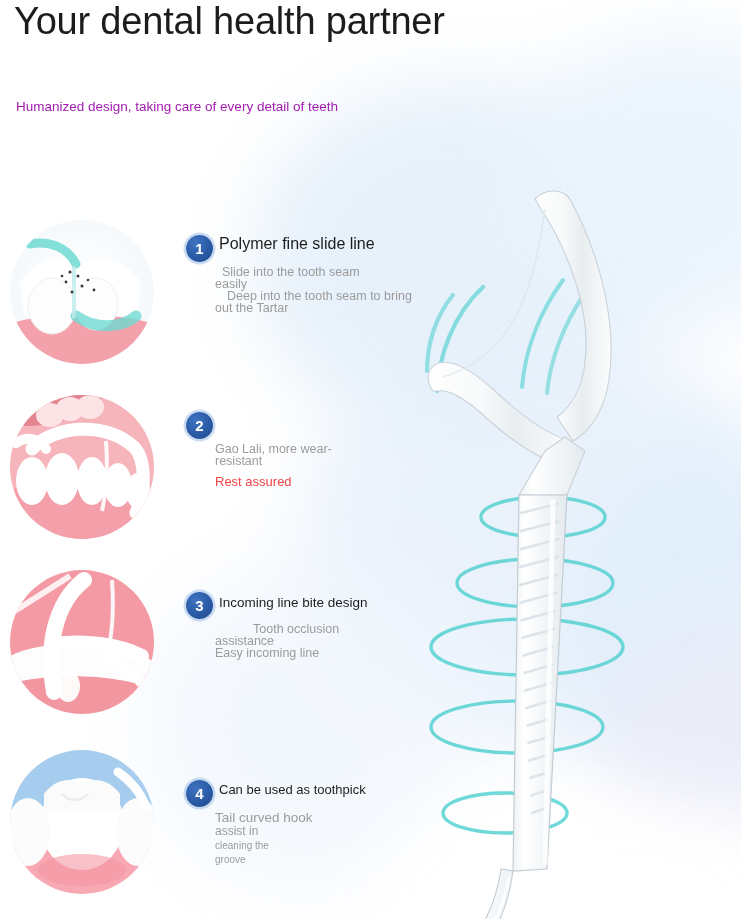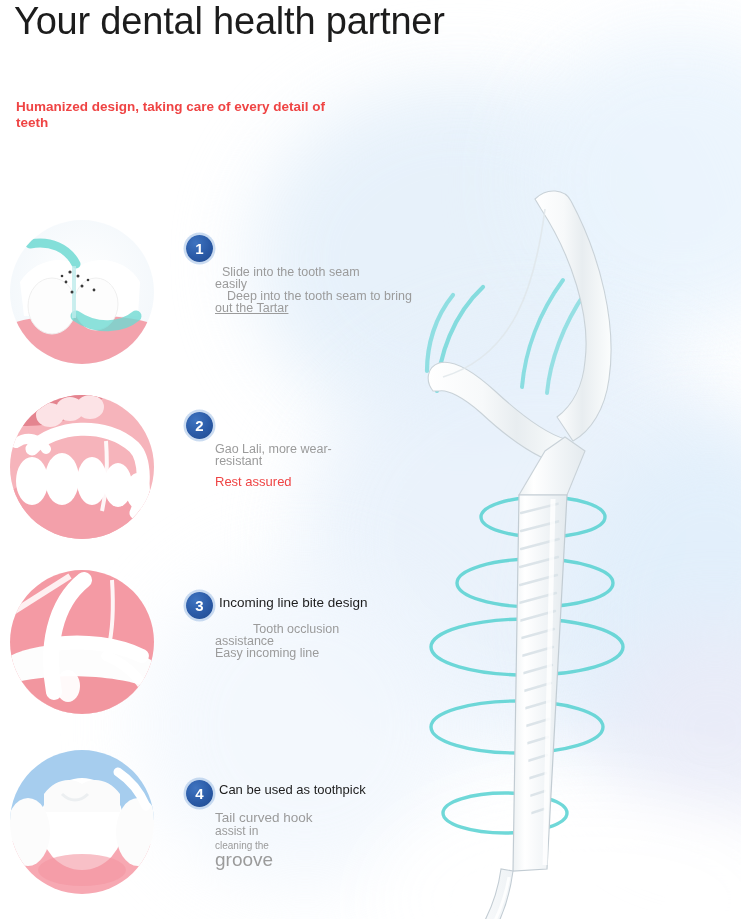--- a/index.html
+++ b/index.html
@@ -17,21 +17,21 @@
 
   
   #header{position:absolute;left:0;top:0;width:741px;z-index:5;}
   #page-title{
     position:absolute;left:14px;top:-2px;
     font-size:38px;line-height:46px;color:#1c1c1c;font-weight:400;
     letter-spacing:-0.2px;white-space:nowrap;
   }
   #page-subtitle{
     position:absolute;left:16px;top:99px;width:340px;
-    font-size:13.5px;line-height:16px;color:#ef4444;font-weight:700;
+    font-size:13.5px;line-height:16px;color:#a21caf;font-weight:400;
   }
 
   
   .feature-row{position:absolute;left:0;width:450px;z-index:6;}
   .thumb{
     position:absolute;left:10px;top:0;
     width:144px;height:144px;border-radius:50%;
     overflow:hidden;
   }
   .thumb svg{display:block;width:144px;height:144px;}
@@ -195,24 +195,25 @@
         <circle cx="56" cy="62" r="1.4"></circle>
           <circle cx="72" cy="66" r="1.5"></circle>
         <circle cx="62" cy="72" r="1.5"></circle>
           <circle cx="78" cy="60" r="1.3"></circle>
         <circle cx="84" cy="70" r="1.4"></circle>
           <circle cx="52" cy="56" r="1.3"></circle>
       </g>
     </svg>
   </div>
   <div class="badge" style="left:186px;top:15px;">1</div>
+  <div class="f-head" style="left:219px;top:15px;font-size:16px;">Polymer fine slide line</div>
   <div class="f-sub" style="left:222px;top:46px;">Slide into the tooth seam</div>
   <div class="f-sub" style="left:215px;top:58px;">easily</div>
   <div class="f-sub" style="left:215px;top:70px;margin-left:12px;">Deep into the tooth seam to bring</div>
-  <div class="f-sub" style="left:215px;top:82px;text-decoration:underline;">out the Tartar</div>
+  <div class="f-sub" style="left:215px;top:82px;">out the Tartar</div>
 </div>
 
 <div class="feature-row" style="top:395px;height:150px;">
   <div class="thumb">
     <svg viewBox="0 0 144 144" xmlns="http://www.w3.org/2000/svg">
       <rect width="144" height="144" fill="#ffffff"></rect>
       <path d="M0 0 L144 0 L144 144 L0 144 Z" fill="#f6b4bb"></path>
       <path d="M0 0 L96 0 C70 26 34 34 0 30 Z" fill="#e4848f"></path>
       <path d="M0 96 C34 76 110 76 144 98 L144 144 L0 144 Z" fill="#f3a0aa"></path>
       <g fill="#ffffff">
@@ -275,14 +276,14 @@
       <path d="M52 44 C60 52 70 52 78 44" fill="none" stroke="#eceff1" stroke-width="3"></path>
       <path d="M108 22 C120 30 130 42 136 56" fill="none" stroke="#ffffff" stroke-width="9" stroke-linecap="round"></path>
       <ellipse cx="72" cy="120" rx="44" ry="16" fill="#f396a1" opacity=".6"></ellipse>
     </svg>
   </div>
   <div class="badge" style="left:186px;top:30px;">4</div>
   <div class="f-head" style="left:219px;top:32px;font-size:13px;">Can be used as toothpick</div>
   <div class="f-sub" style="left:215px;top:60px;font-size:13.5px;line-height:15px;">Tail curved hook</div>
   <div class="f-sub" style="left:215px;top:74px;font-size:12px;line-height:15px;">assist in</div>
   <div class="f-sub" style="left:215px;top:88px;font-size:10px;line-height:15px;">cleaning the</div>
-  <div class="f-sub" style="left:215px;top:102px;font-size:19px;line-height:15px;">groove</div>
+  <div class="f-sub" style="left:215px;top:102px;font-size:10px;line-height:15px;">groove</div>
 </div>
 
 </body></html>

